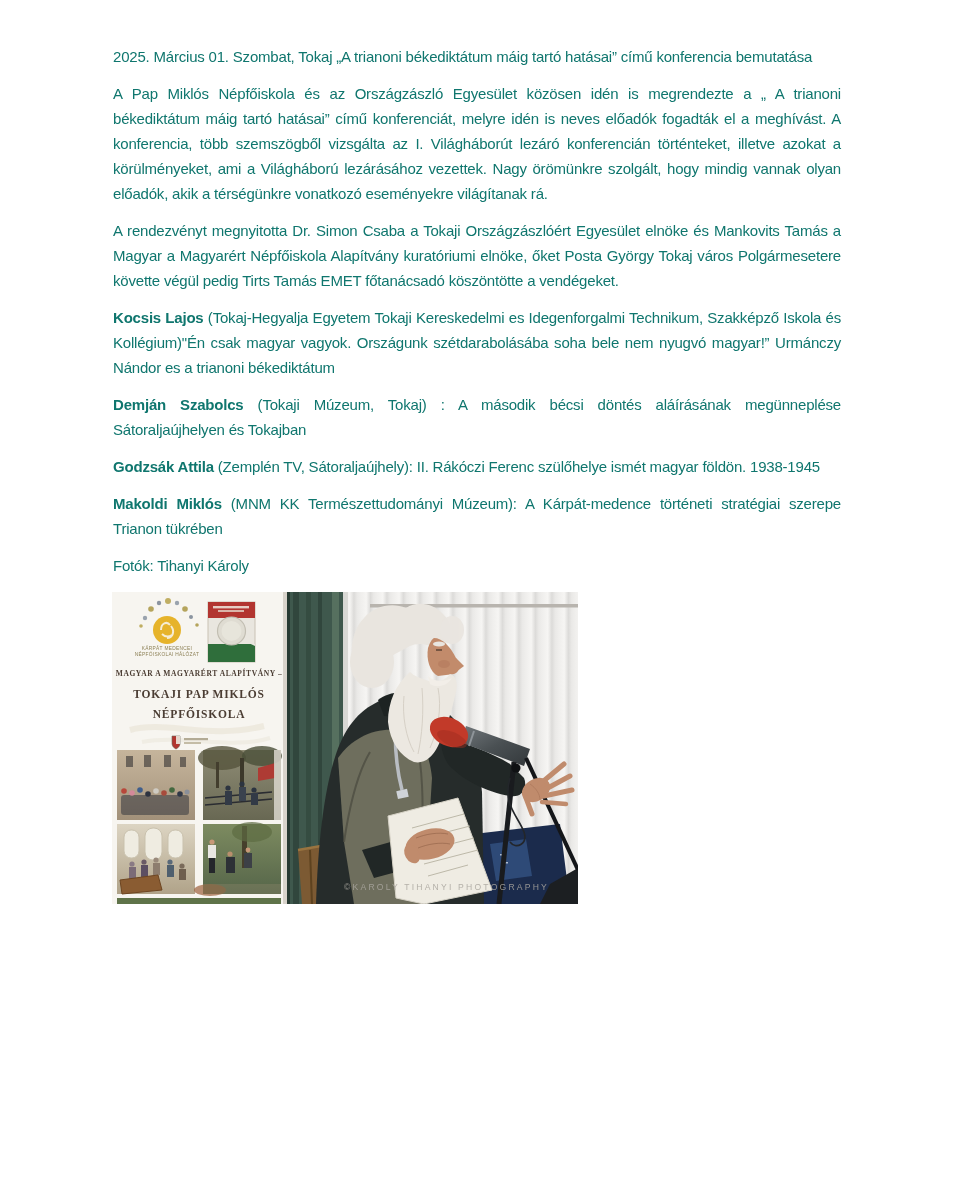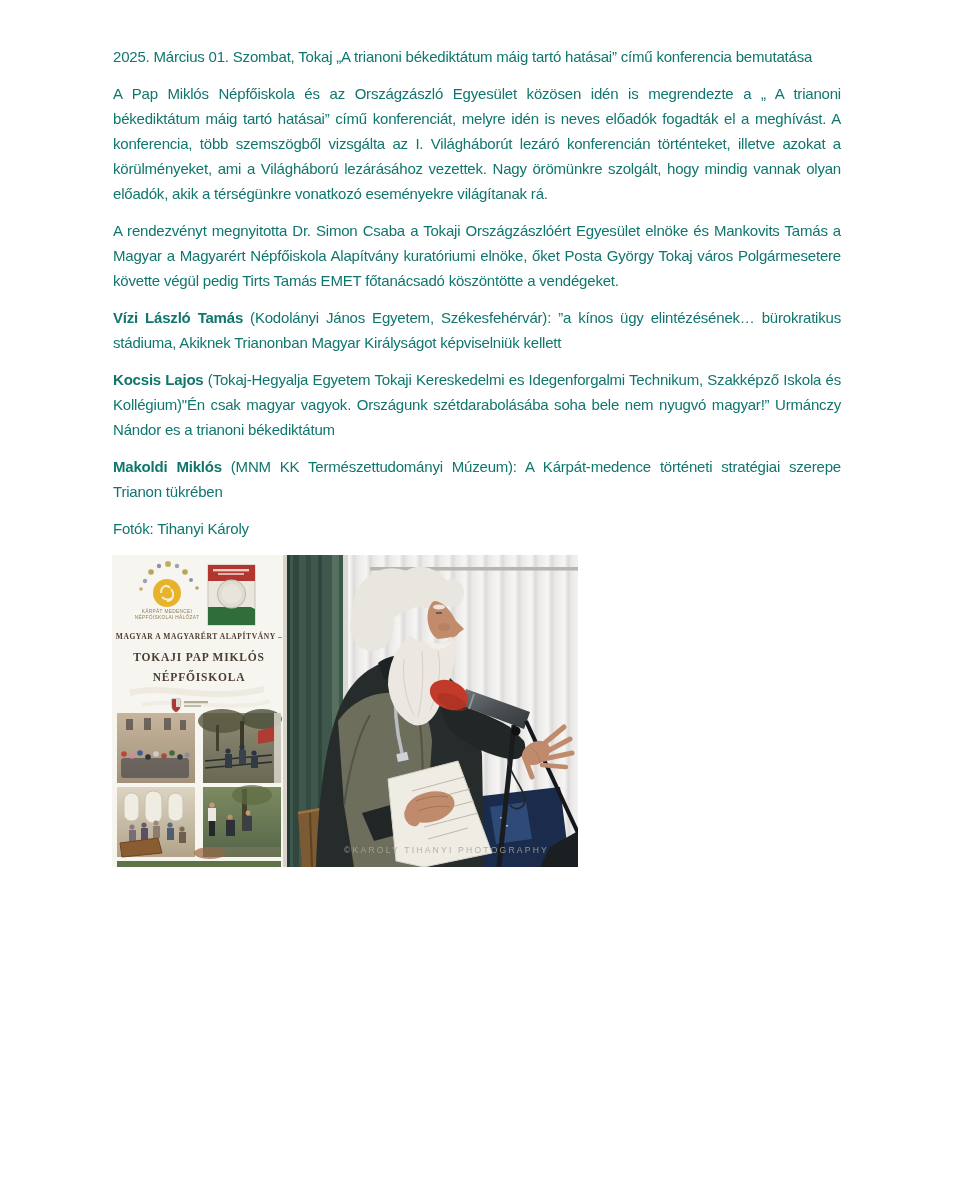--- a/index.html
+++ b/index.html
@@ -13,22 +13,23 @@
   .photo svg{display:block;}
 </style>
 </head>
 <body>
 
 <div class="page">
   <div class="content">
     <p class="para"><b></b><span>2025. Március 01. Szombat, Tokaj „A trianoni békediktátum máig tartó hatásai” című konferencia bemutatása</span></p>
     <p class="para"><b></b><span>A Pap Miklós Népfőiskola és az Országzászló Egyesület közösen idén is megrendezte a „ A trianoni békediktátum máig tartó hatásai” című konferenciát, melyre idén is neves előadók fogadták el a meghívást. A konferencia, több szemszögből vizsgálta az I. Világháborút lezáró konferencián történteket, illetve azokat a körülményeket, ami a Világháború lezárásához vezettek. Nagy örömünkre szolgált, hogy mindig vannak olyan előadók, akik a térségünkre vonatkozó eseményekre világítanak rá.</span></p>
     <p class="para"><b></b><span>A rendezvényt megnyitotta Dr. Simon Csaba a Tokaji Országzászlóért Egyesület elnöke és Mankovits Tamás a Magyar a Magyarért Népfőiskola Alapítvány kuratóriumi elnöke, őket Posta György Tokaj város Polgármesetere követte végül pedig Tirts Tamás EMET főtanácsadó köszöntötte a vendégeket.</span></p>
-    <p class="para"><b>Vízi László Tamás</b><span> (Kodolányi János Egyetem, Székesfehérvár): ”a kínos ügy elintézésének… bürokratikus stádiuma, Akiknek Trianonban Magyar Királyságot képviselniük kellett</span></p>
     <p class="para"><b>Kocsis Lajos</b><span> (Tokaj-Hegyalja Egyetem Tokaji Kereskedelmi es Idegenforgalmi Technikum, Szakképző Iskola és Kollégium)"Én csak magyar vagyok. Országunk szétdarabolásába soha bele nem nyugvó magyar!” Urmánczy Nándor es a trianoni békediktátum</span></p>
+    <p class="para"><b>Demján Szabolcs</b><span> (Tokaji Múzeum, Tokaj) : A második bécsi döntés aláírásának megünneplése Sátoraljaújhelyen és Tokajban</span></p>
+    <p class="para"><b>Godzsák Attila</b><span> (Zemplén TV, Sátoraljaújhely): II. Rákóczi Ferenc szülőhelye ismét magyar földön. 1938-1945</span></p>
     <p class="para"><b>Makoldi Miklós</b><span> (MNM KK Természettudományi Múzeum): A Kárpát-medence történeti stratégiai szerepe Trianon tükrében</span></p>
     <p class="para"><b></b><span>Fotók: Tihanyi Károly</span></p>
 
     <figure class="photo">
       <svg width="466" height="312" viewBox="0 0 466 312" xmlns="http://www.w3.org/2000/svg">
         <defs>
           <linearGradient id="curt" x1="0" y1="0" x2="0.055" y2="0" spreadMethod="repeat">
             <stop offset="0" stop-color="#efeeec"></stop>
               <stop offset="0.35" stop-color="#f6f5f3"></stop>
             <stop offset="0.6" stop-color="#dcdbd9"></stop>

